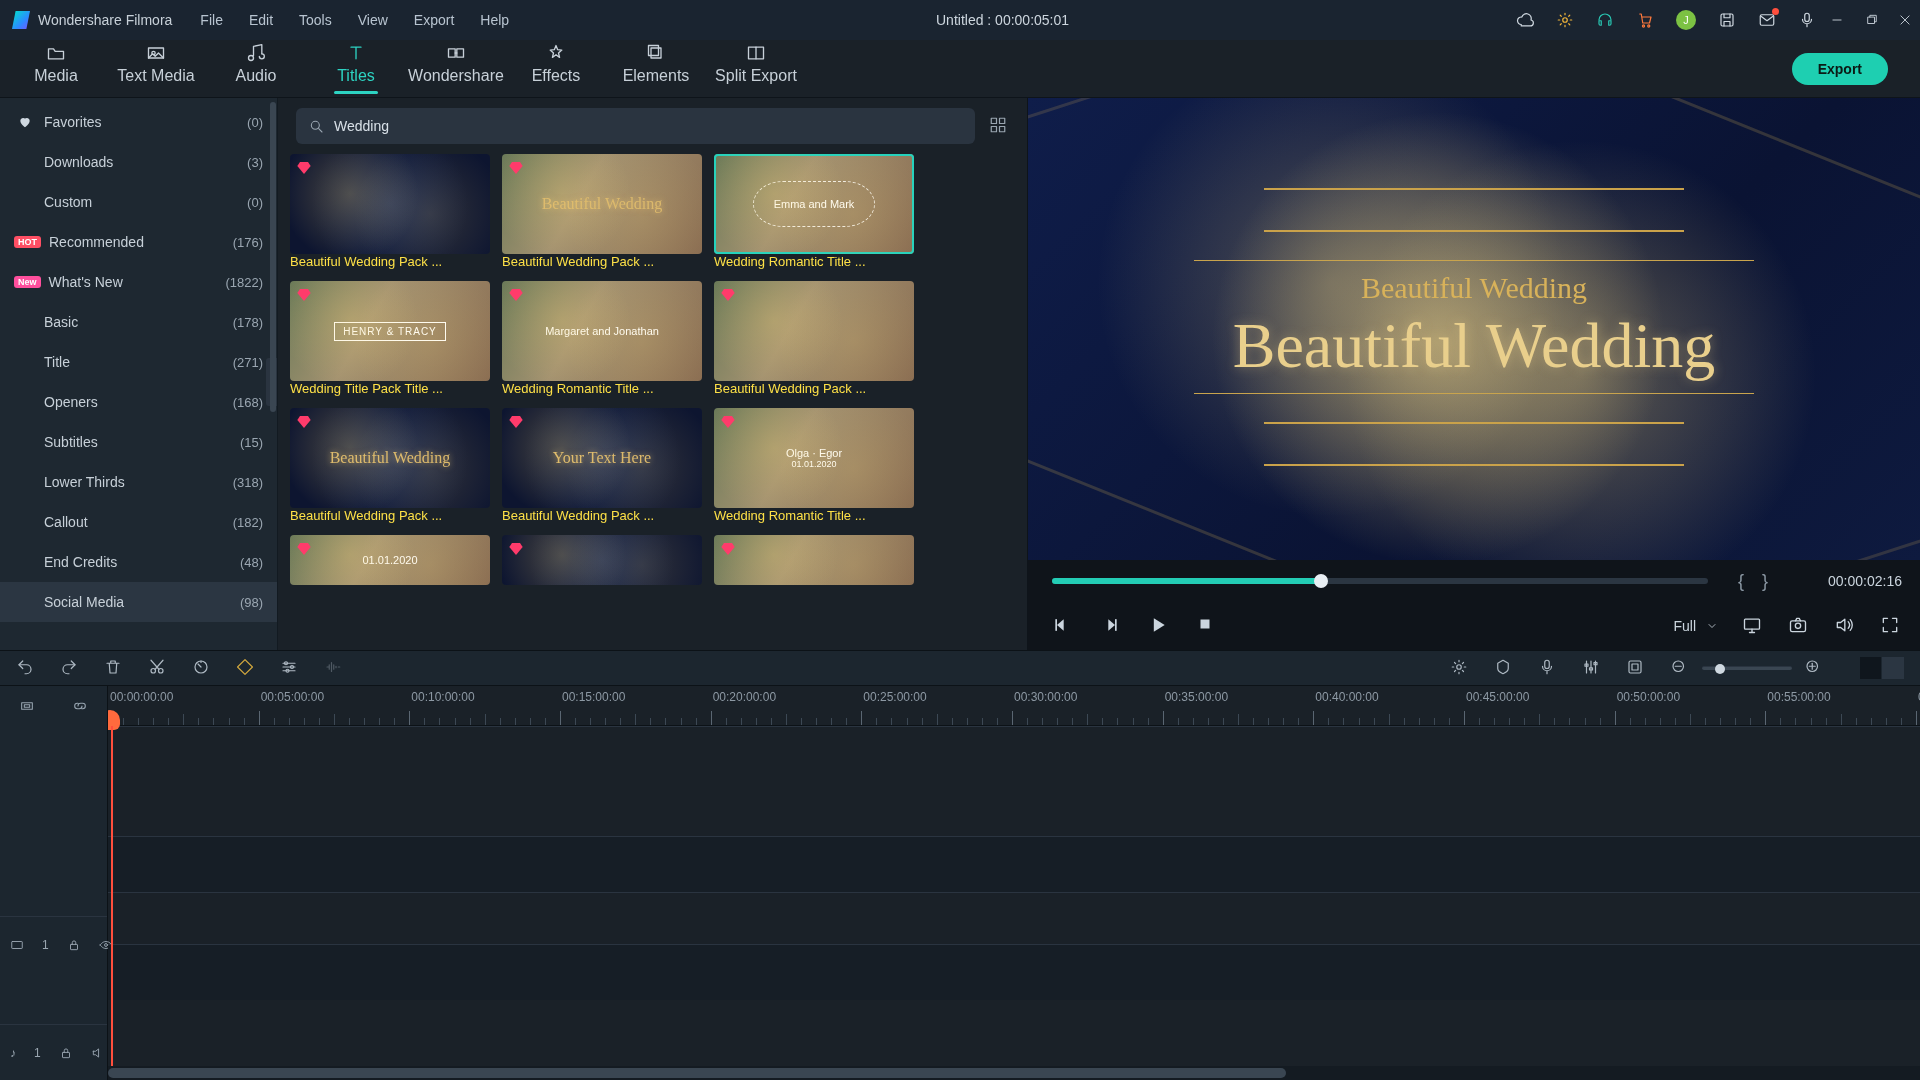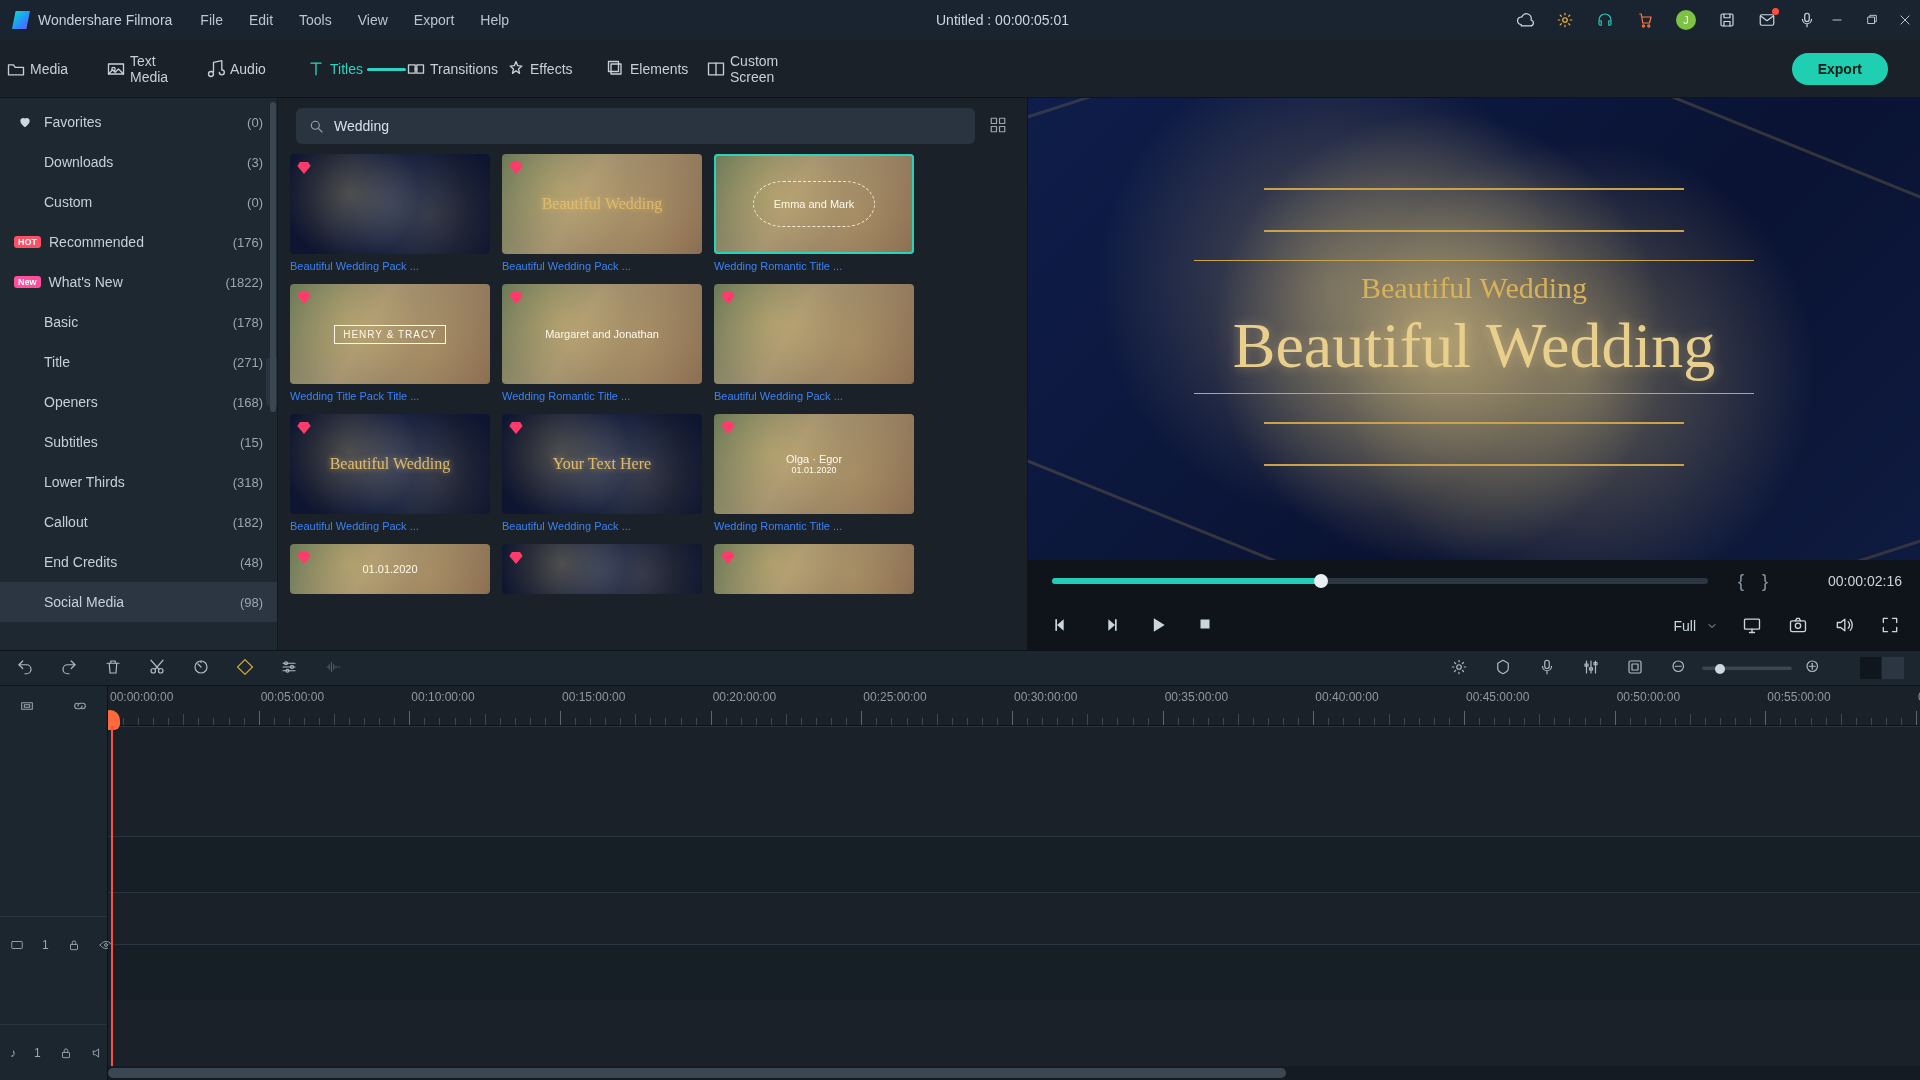--- a/index.html
+++ b/index.html
@@ -13,21 +13,21 @@
 .menubar span { cursor: pointer; }
 .title-center { flex: 1; text-align: center; font-size: 14px; color: #cdd6de; }
 .title-icons { display: flex; align-items: center; gap: 22px; margin-left: 20px; }
 .title-icons .ic { width: 18px; height: 18px; display: flex; align-items: center; justify-content: center; color: #cfd8e0; }
 .title-icons .dot { width: 20px; height: 20px; border-radius: 50%; background: #7cc243; display: flex; align-items: center; justify-content: center; font-size: 11px; color: #fff; }
 .winbtns { display: flex; gap: 20px; margin-left: 14px; }
 svg { display: block; }
 
 
 .toptabs { height: 58px; background: #1a2128; border-bottom: 1px solid #0e141a; display: flex; align-items: center; padding-left: 6px; }
-.tab { width: 100px; height: 58px; display: flex; flex-direction: row; align-items: center; justify-content: center; gap: 4px; font-size: 14px; color: #c7d0d8; cursor: pointer; }
+.tab { width: 100px; height: 58px; display: flex; flex-direction: column; align-items: center; justify-content: center; gap: 4px; font-size: 16px; color: #c7d0d8; cursor: pointer; }
 .tab.active { color: #2dd3c2; }
 .tab.active::after { content: ""; display: block; width: 44px; height: 3px; background: #2dd3c2; margin-top: 2px; border-radius: 2px; }
 .tab:not(.active)::after { content: ""; display: block; width: 44px; height: 3px; background: transparent; margin-top: 2px; }
 .export { margin-left: auto; margin-right: 32px; height: 32px; padding: 0 26px; border-radius: 16px; background: #1ecfb1; color: #0b1b15; font-weight: 700; font-size: 14px; border: none; cursor: pointer; }
 
 
 .main { display: flex; height: 552px; }
 
 
 .sidebar { width: 278px; background: #1e2831; border-right: 1px solid #121a21; padding-top: 4px; overflow: hidden; position: relative; }
@@ -49,21 +49,21 @@
 .search { flex: 1; height: 36px; background: #2a3440; border-radius: 6px; display: flex; align-items: center; padding: 0 12px; gap: 10px; }
 .search input { flex: 1; background: transparent; border: none; outline: none; color: #d8e0e7; font-size: 14px; }
 .grid-ic { width: 20px; height: 20px; color: #9aa6b1; cursor: pointer; }
 
 .grid { flex: 1; padding: 0 12px 0 12px; overflow: hidden; display: flex; flex-wrap: wrap; gap: 12px 12px; align-content: flex-start; }
 .card { width: 200px; cursor: pointer; }
 .thumb { width: 200px; height: 100px; border-radius: 4px; position: relative; overflow: hidden; display: flex; align-items: center; justify-content: center; text-align: center; }
 .thumb.sel { outline: 2px solid #24d2bd; outline-offset: -2px; }
 .gem { position: absolute; top: 6px; left: 6px; width: 16px; height: 16px; color: #ff3b6b; }
 .dl { position: absolute; bottom: 6px; right: 6px; width: 18px; height: 18px; color: #1fd37a; }
-.cap { margin-top: 6px; font-size: 11px; color: #3b82f6; white-space: nowrap; overflow: hidden; text-overflow: ellipsis; }
+.cap { font-size: 13px; color: #fde047; white-space: nowrap; overflow: hidden; text-overflow: ellipsis; }
 .thumb .ov { font-family: "Brush Script MT","Segoe Script",cursive; color: #d7b46a; text-shadow: 0 0 6px rgba(255,210,120,.6); font-size: 16px; line-height: 1.1; }
 .bg-blue { background: radial-gradient(circle at 50% 50%, #1c2b55, #0d1530 70%); }
 .bg-photo { background: linear-gradient(120deg,#6b7a58,#a29170 40%,#8a6d52); }
 .bg-blue::before, .bg-photo::before { content:""; position:absolute; inset:0; background: radial-gradient(circle at 30% 40%, rgba(255,220,120,.25), transparent 45%), radial-gradient(circle at 70% 60%, rgba(255,220,120,.15), transparent 50%); }
 .thumb .white { color:#fff; font-family: Arial; font-size:11px; }
 .thumb .box { border:1px solid #fff; padding:3px 8px; font-size:10px; letter-spacing:1px; color:#fff; }
 
 
 .preview { flex: 1; background: #0f141a; display: flex; flex-direction: column; }
 .prev-canvas { flex: 1; position: relative; overflow:hidden; }
@@ -248,21 +248,21 @@
         </span>
         <span>Titles</span>
       </div><div class="tab">
         <span>
           <svg class="stroke" viewBox="0 0 24 24" width="20" height="20">
             <rect x="3" y="7" width="8" height="10"></rect>
             <rect x="13" y="7" width="8" height="10"></rect>
             <path d="M11 12h2"></path>
           </svg>
         </span>
-        <span>Transitions</span>
+        <span>Wondershare</span>
       </div><div class="tab">
         <span>
           <svg class="stroke" viewBox="0 0 24 24" width="20" height="20">
             <path d="m12 3 2 5 5 .5-4 3.5 1.3 5.3L12 14l-4.3 3.3L9 12 5 8.5l5-.5z"></path>
           </svg>
         </span>
         <span>Effects</span>
       </div><div class="tab">
         <span>
           <svg class="stroke" viewBox="0 0 24 24" width="20" height="20">
@@ -271,21 +271,21 @@
           </svg>
         </span>
         <span>Elements</span>
       </div><div class="tab">
         <span>
           <svg class="stroke" viewBox="0 0 24 24" width="20" height="20">
             <rect x="3" y="5" width="18" height="14"></rect>
             <line x1="12" y1="5" x2="12" y2="19"></line>
           </svg>
         </span>
-        <span>Custom Screen</span>
+        <span>Split Export</span>
       </div></div>
   <button class="export">Export</button>
 </div>
 
 <div class="main">
 
   <div class="sidebar">
     <div id="side-host">
         <div class="side-item">
           <span class="ico fill" style="color:#cfd8e0">

